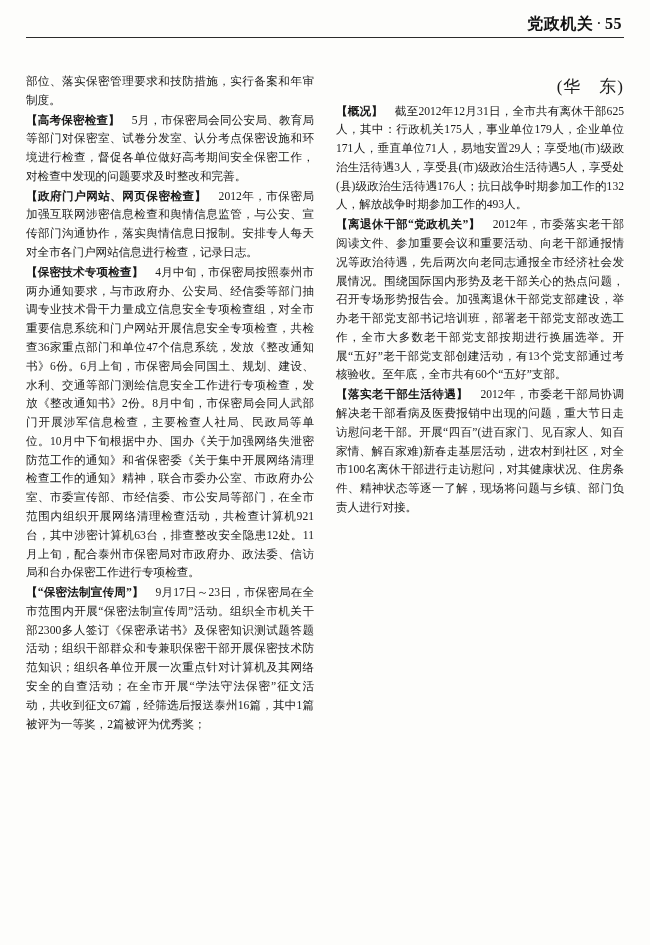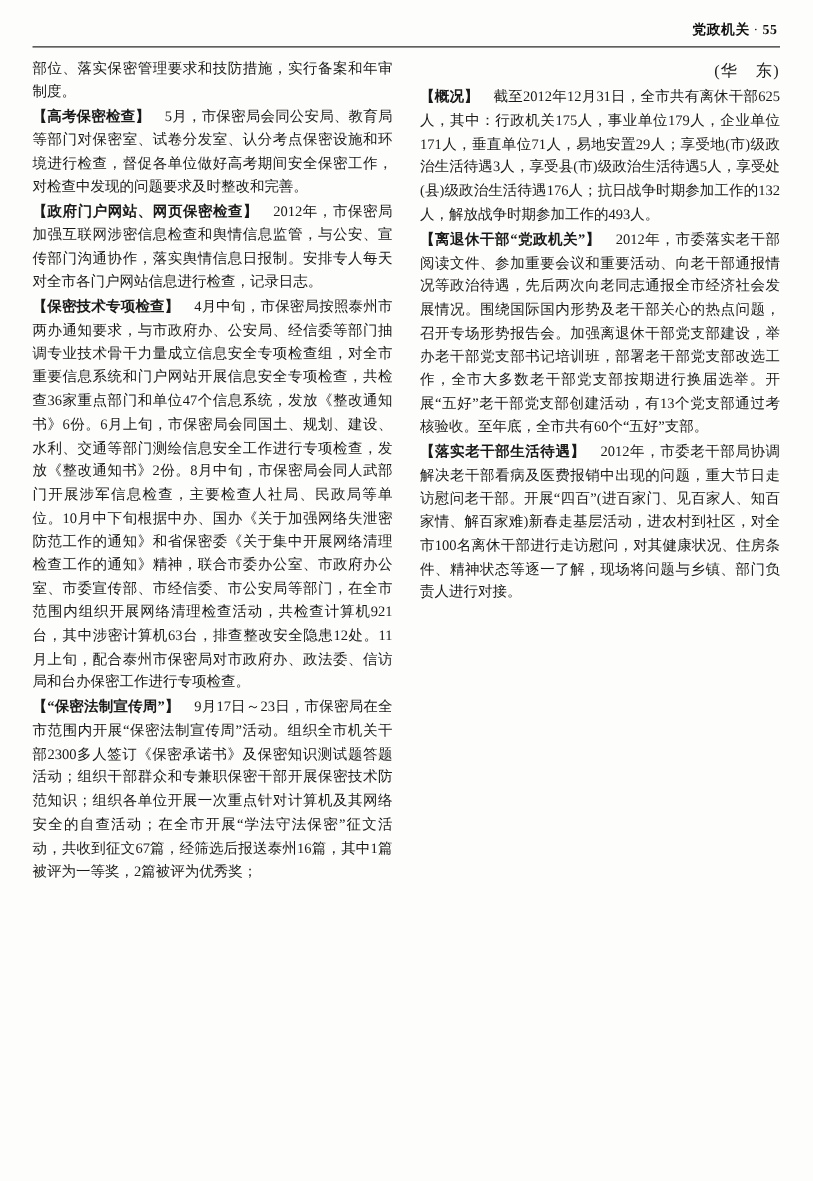--- a/index.html
+++ b/index.html
@@ -16,21 +16,21 @@
   }
   .page {
     position: relative;
     width: 650px;
     height: 945px;
     box-sizing: border-box;
     padding: 14px 26px 16px 26px;
   }
   .header {
     text-align: right;
-    font-size: 11px;
+    font-size: 16px;
     font-weight: bold;
     letter-spacing: 0.5px;
     color: #111;
     padding-right: 2px;
     height: 20px;
     line-height: 20px;
   }
   .header .dot {
     font-weight: normal;
     padding: 0 3px;
@@ -45,20 +45,21 @@
     display: flex;
     gap: 22px;
     height: 880px;
   }
   .col {
     width: 289px;
     font-size: 11.6px;
     line-height: 1.62;
     text-align: justify;
     text-justify: inter-ideograph;
+    margin-top: 27px;
   }
   p.para {
     margin: 0 0 1px 0;
     text-indent: 0;
   }
   .lead {
     font-weight: bold;
   }
   .sec-title {
     text-align: center;
@@ -69,21 +70,21 @@
   }
   .sec-title .spark {
     font-weight: normal;
     padding: 0 6px;
     font-size: 12px;
     vertical-align: 2px;
   }
   .signoff {
     text-align: right;
     margin: 0 0 2px 0;
-    font-size: 13px;
+    font-size: 17px;
     letter-spacing: 1px;
   }
 </style>
 </head>
 <body>
 
 <div class="page">
 
   <div class="header">
     <span>党政机关</span><span class="dot">·</span><span>55</span>

